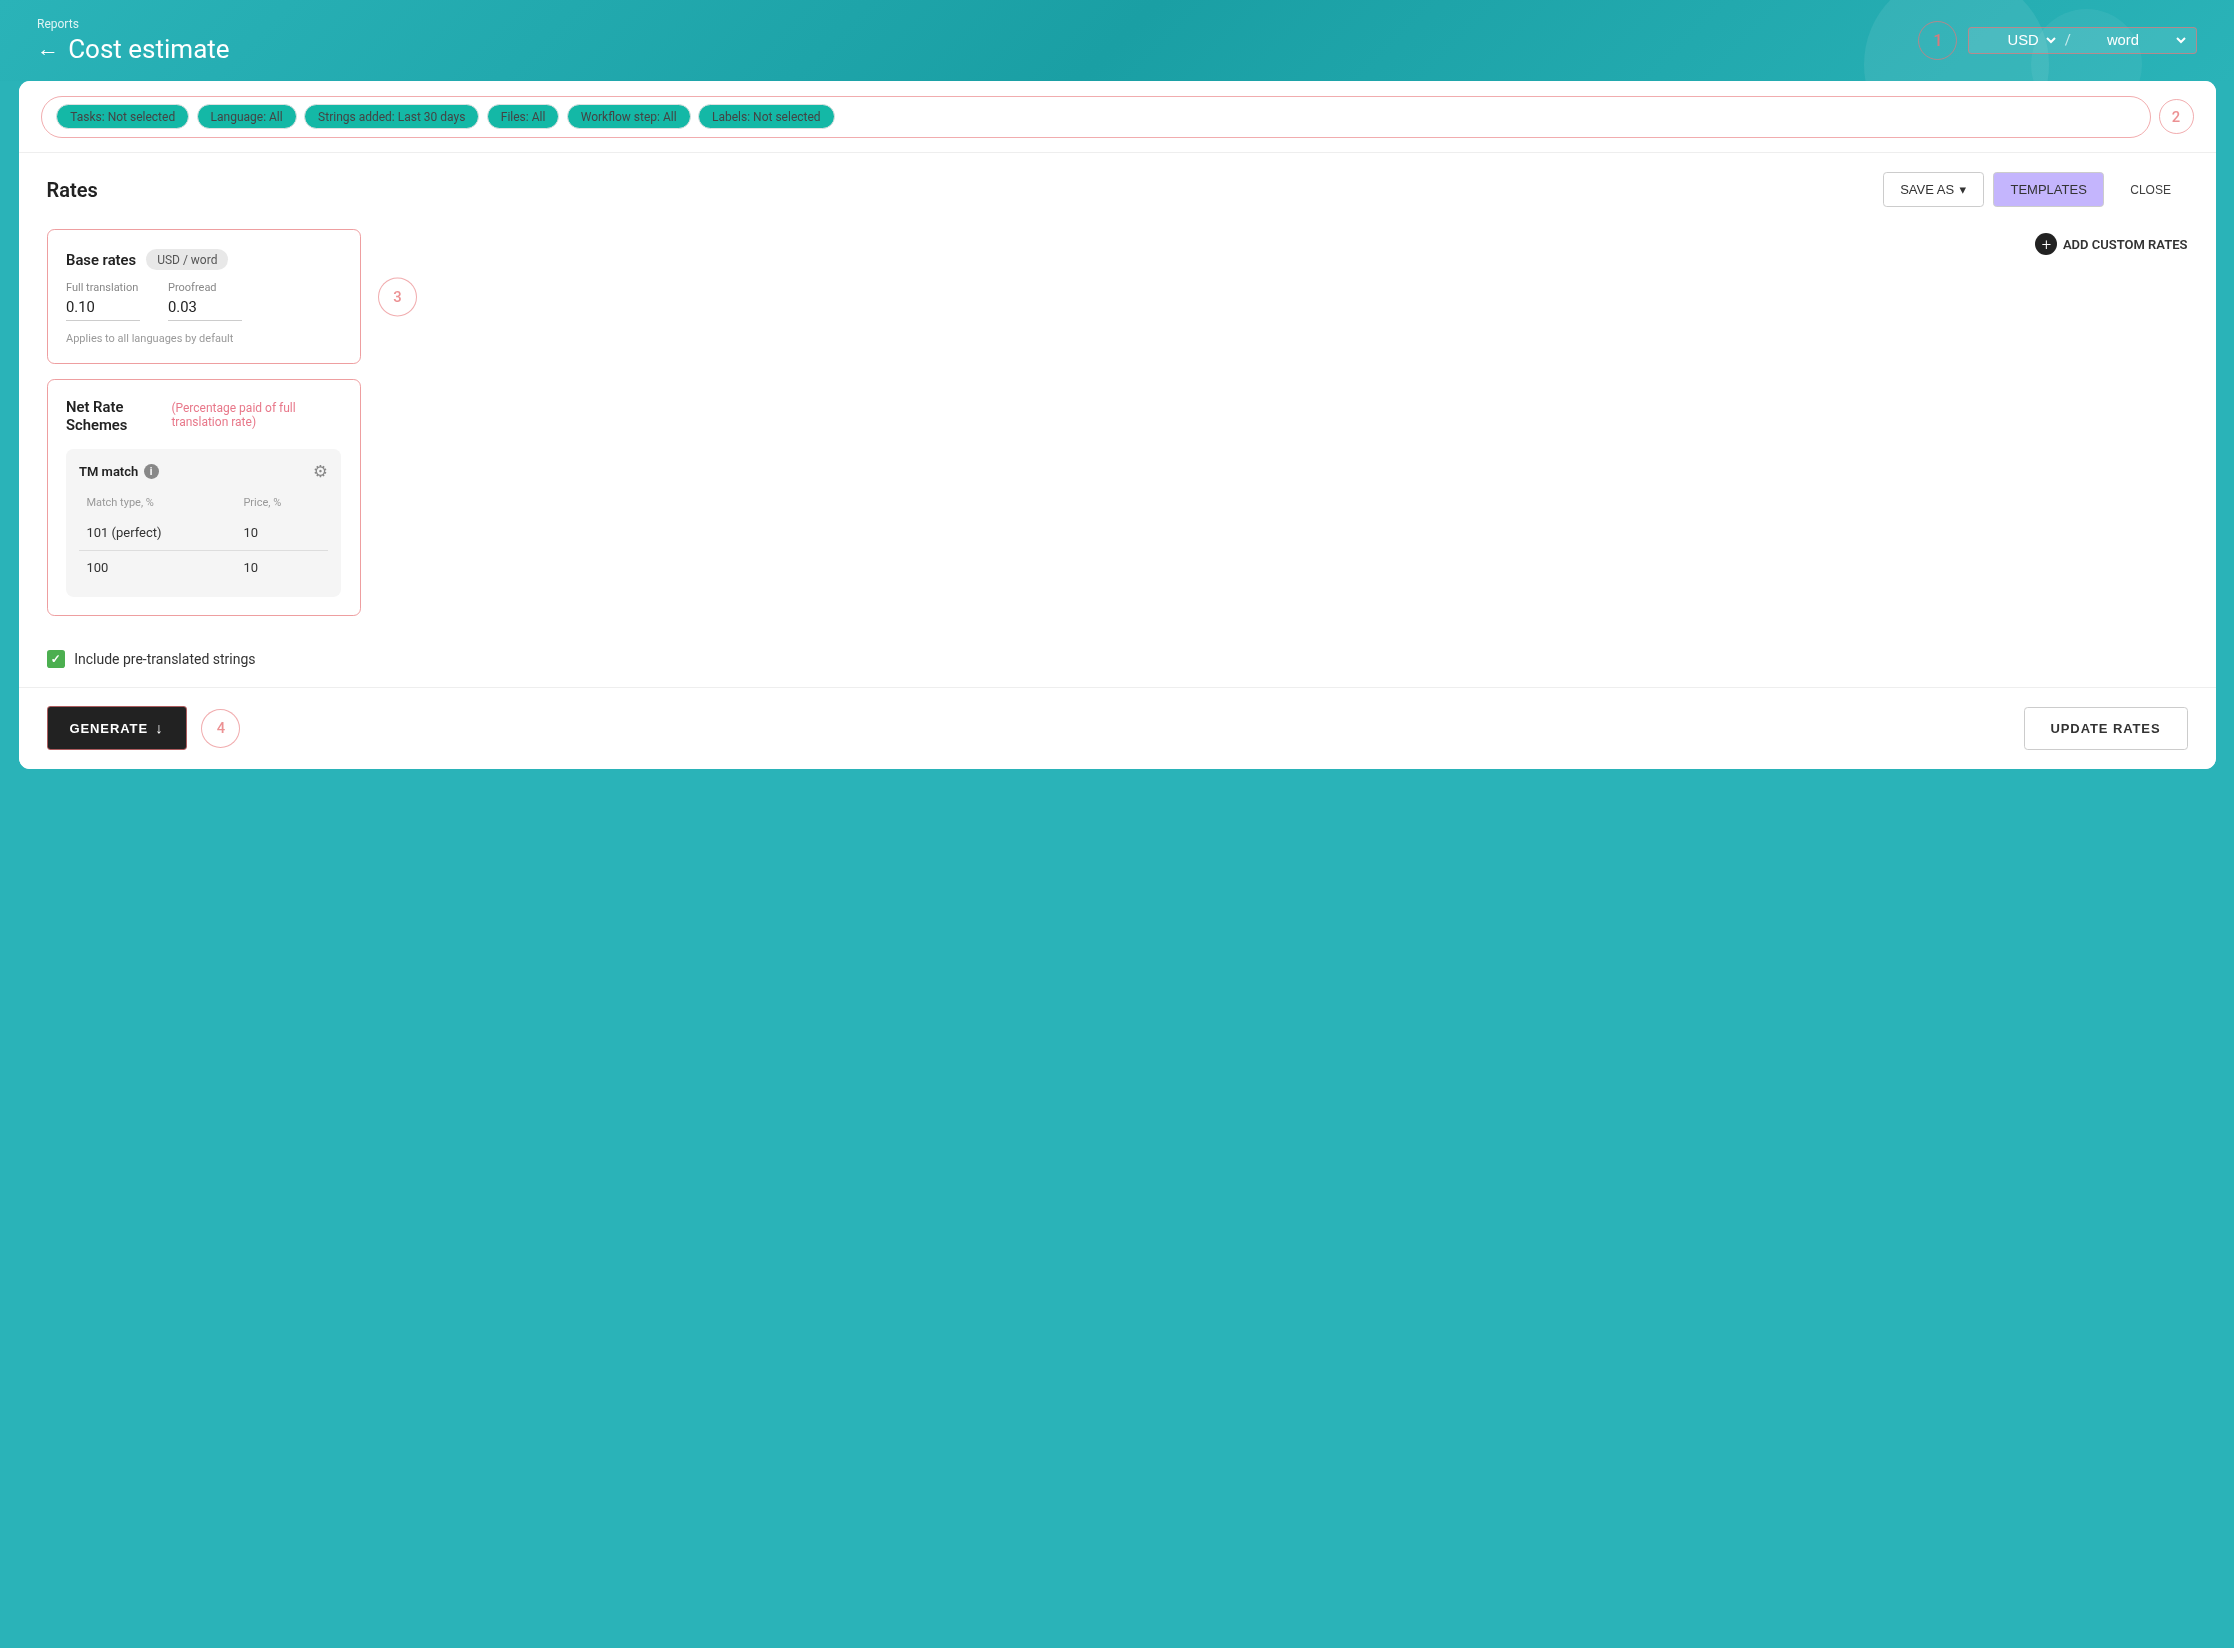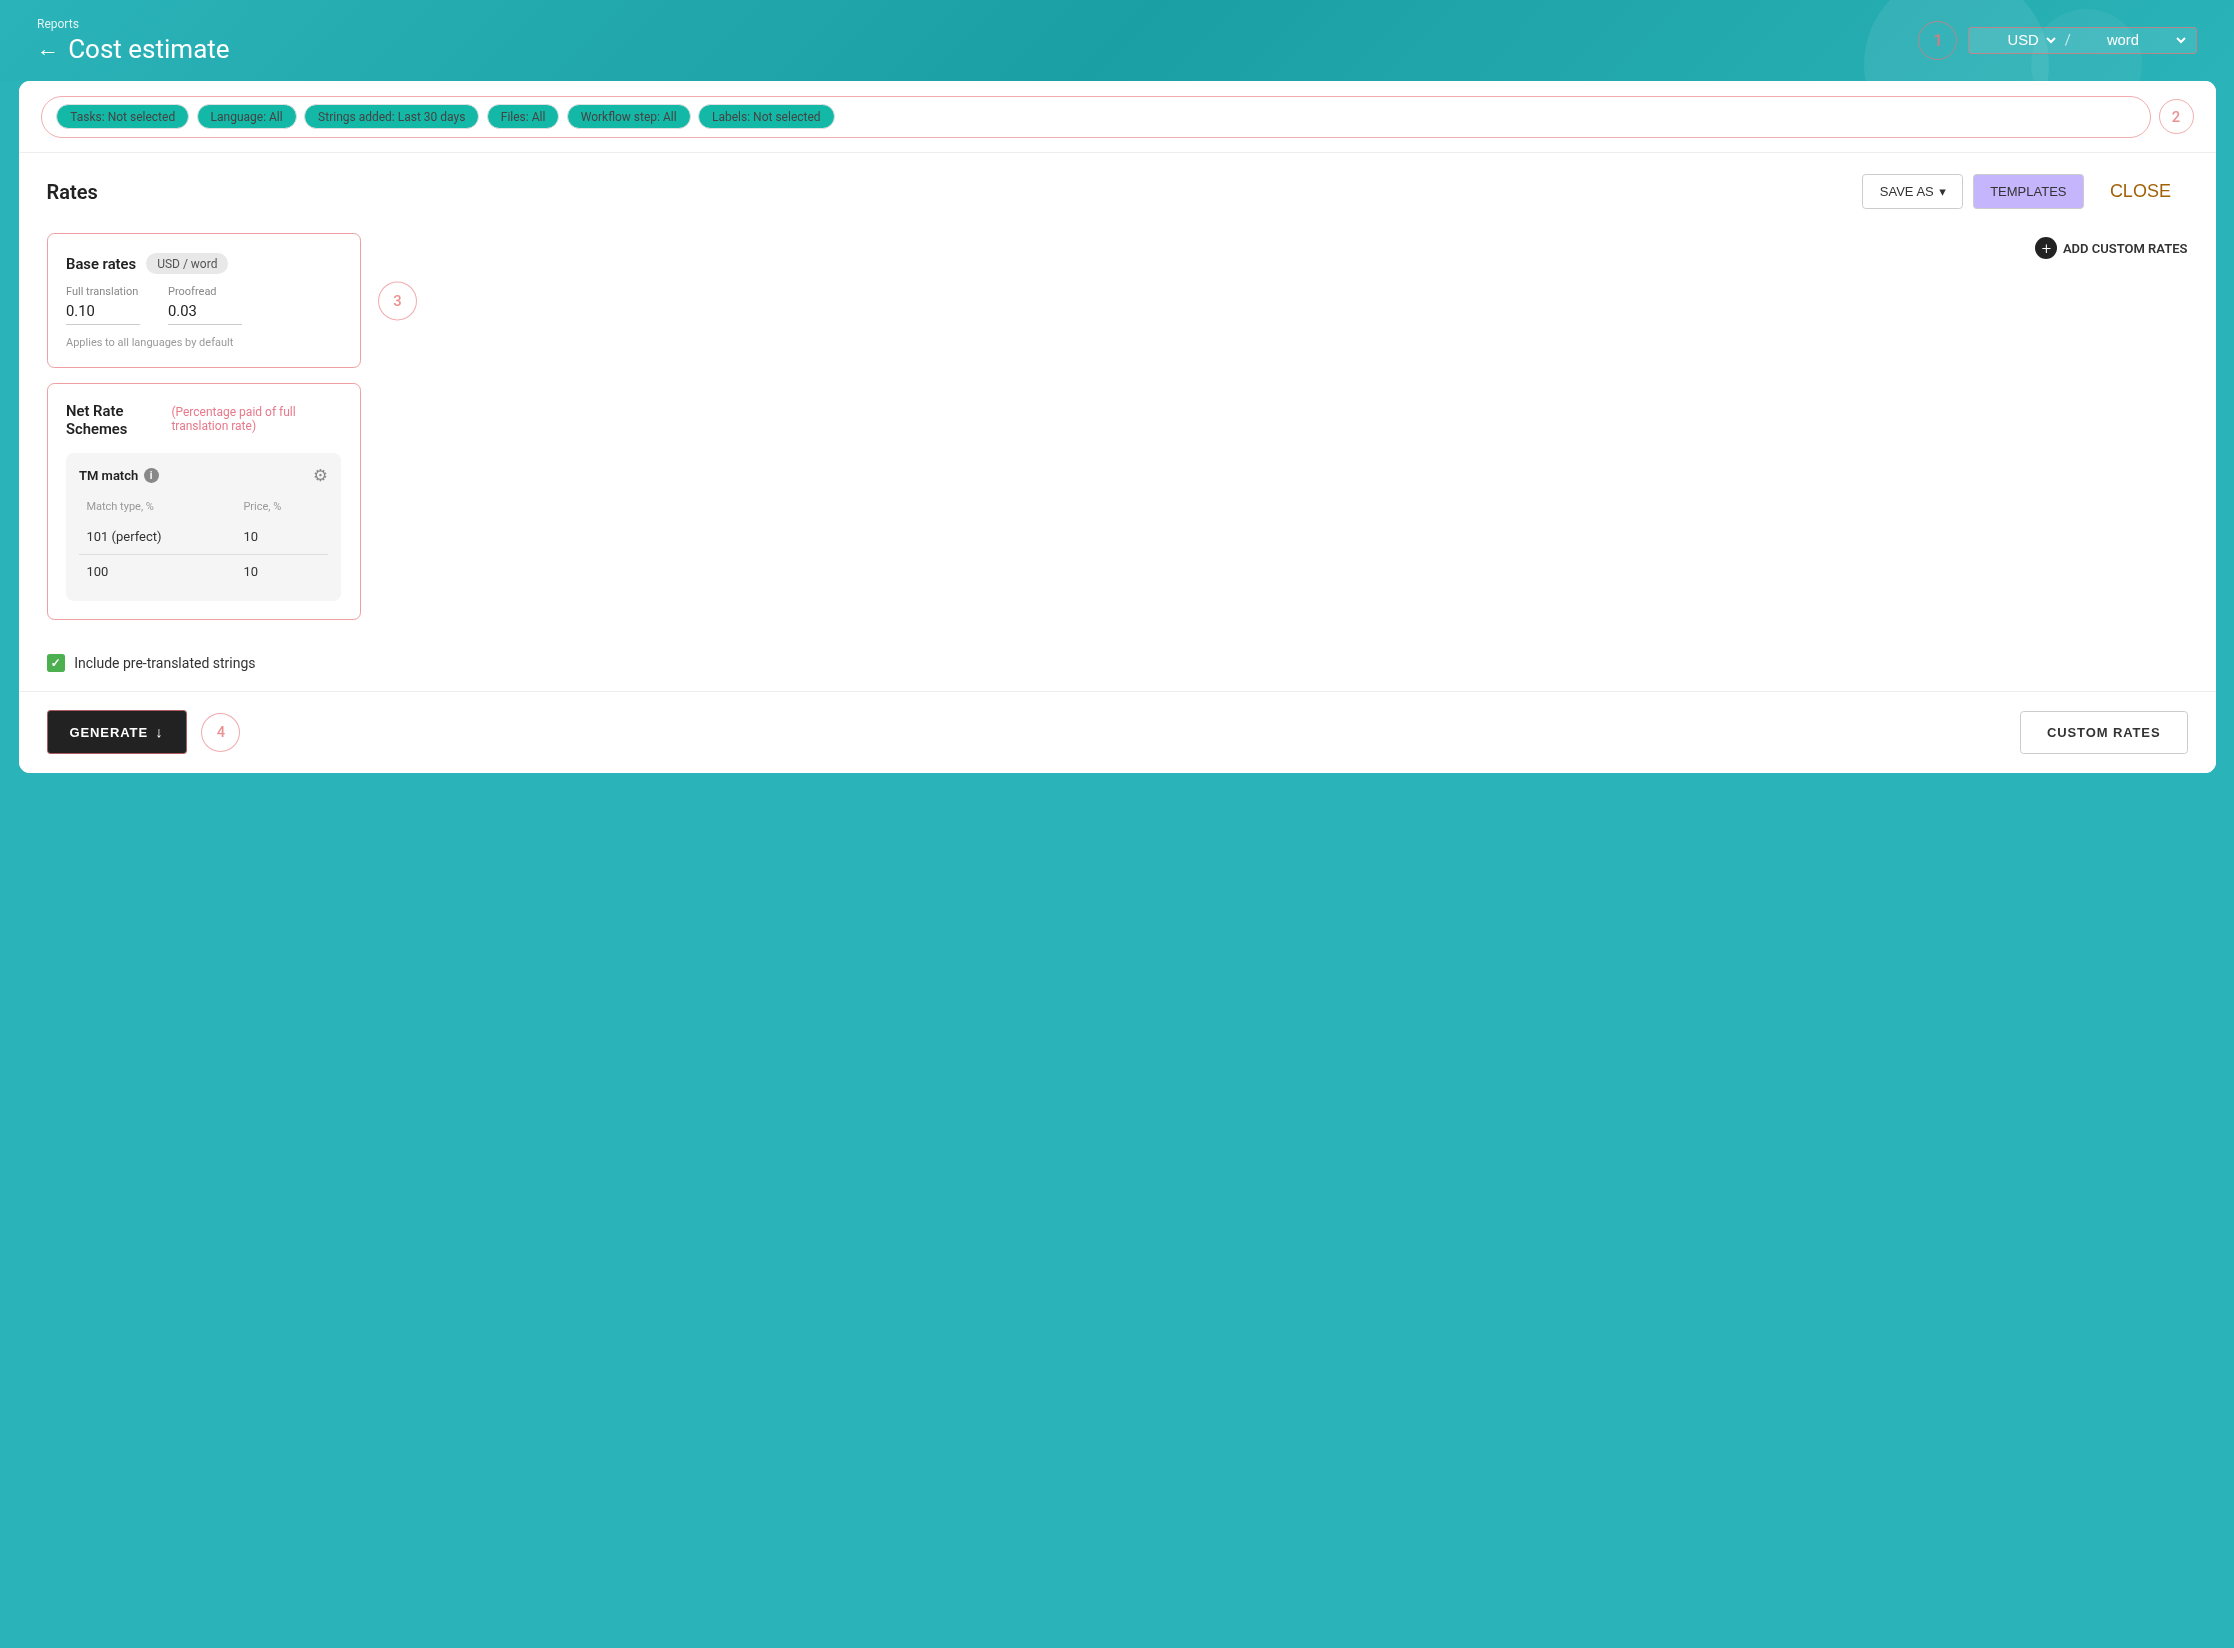--- a/index.html
+++ b/index.html
@@ -198,23 +198,23 @@
       color: #333;
       padding: 9.2px 16.6px;
       border-radius: 3.7px;
       font-size: 13px;
       cursor: pointer;
       font-weight: 500;
     }
     .btn-close {
       border: none;
       background: none;
-      color: #a16207;
+      color: #404040;
       padding: 9.2px 16.6px;
-      font-size: 18px;
+      font-size: 12px;
       cursor: pointer;
       font-weight: 500;
     }
 
     
     .rates-body {
       display: flex;
       gap: 0;
     }
     .rates-left {
@@ -624,17 +624,17 @@
   </div>
 
   <div class="footer-bar">
     <div class="footer-left">
       <button class="btn-generate">
         <span>GENERATE</span>
         <span class="down-arrow">↓</span>
       </button>
       <div class="step4-badge">4</div>
     </div>
-    <button class="btn-update-rates">CUSTOM RATES</button>
+    <button class="btn-update-rates">UPDATE RATES</button>
   </div>
 
 </div>
 
 
 </body></html>

